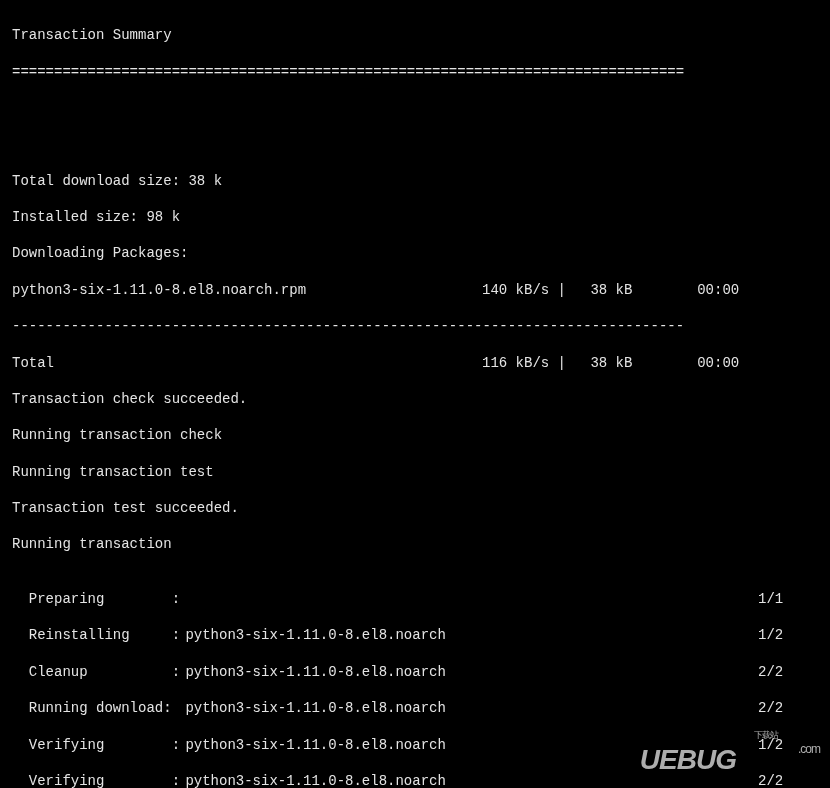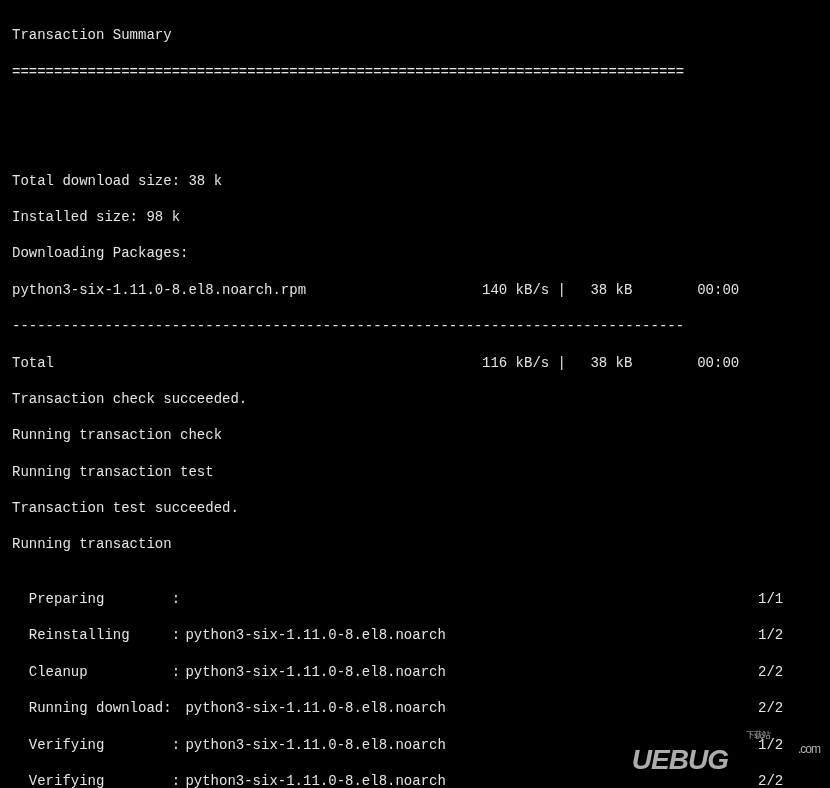--- a/index.html
+++ b/index.html
@@ -51,21 +51,21 @@
     position: relative;
     top: -12px;
     margin: 0 18px;
     font-weight: normal;
     font-style: normal;
   }
   .watermark .dotcom {
     font-size: 12px;
     font-style: normal;
     font-weight: normal;
-    margin-left: 10px;
+    margin-left: 2px;
   }
 </style>
 </head>
 <body>
 
 <div class="terminal">
 <div class="line">Transaction Summary</div>
 <div class="line sep">================================================================================</div>
 <div class="line"> </div>
 <div class="line"> </div>

